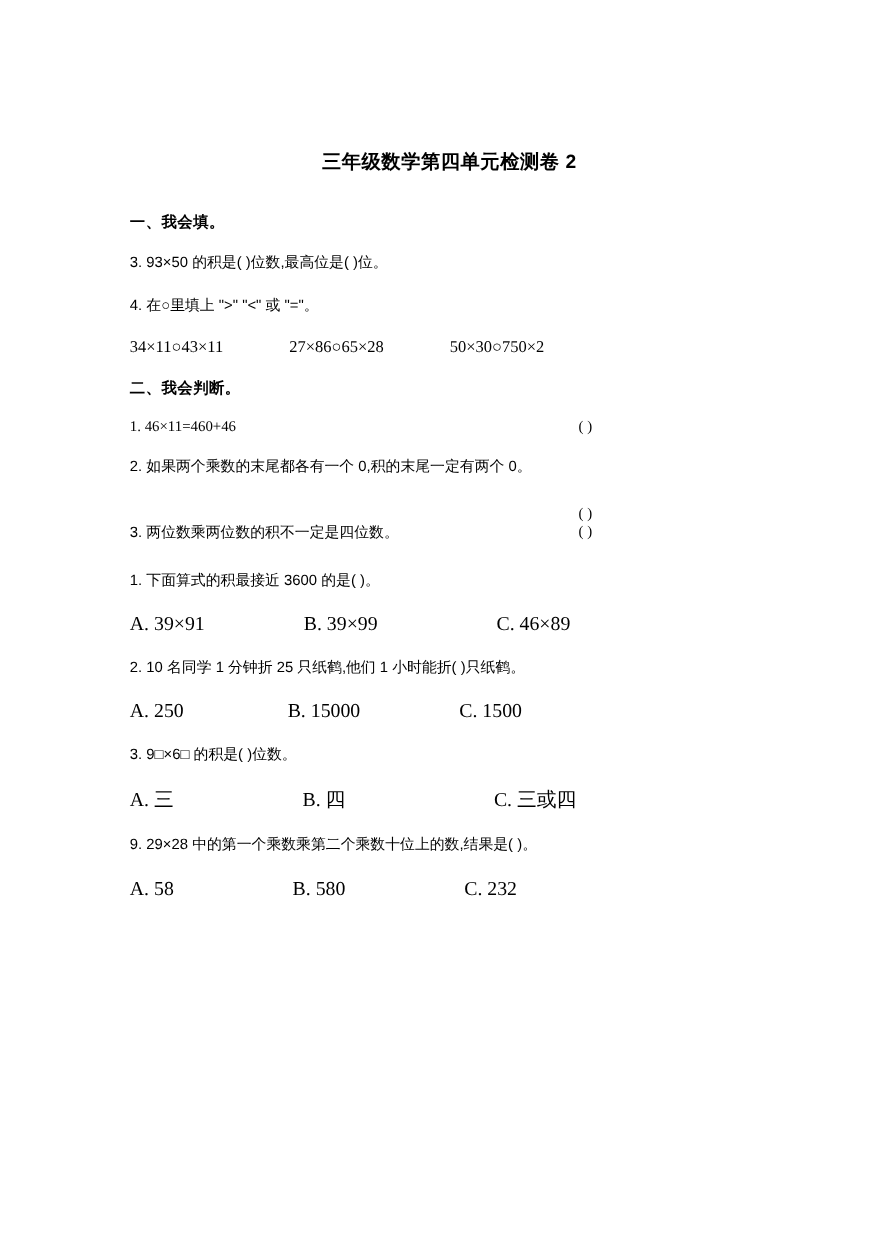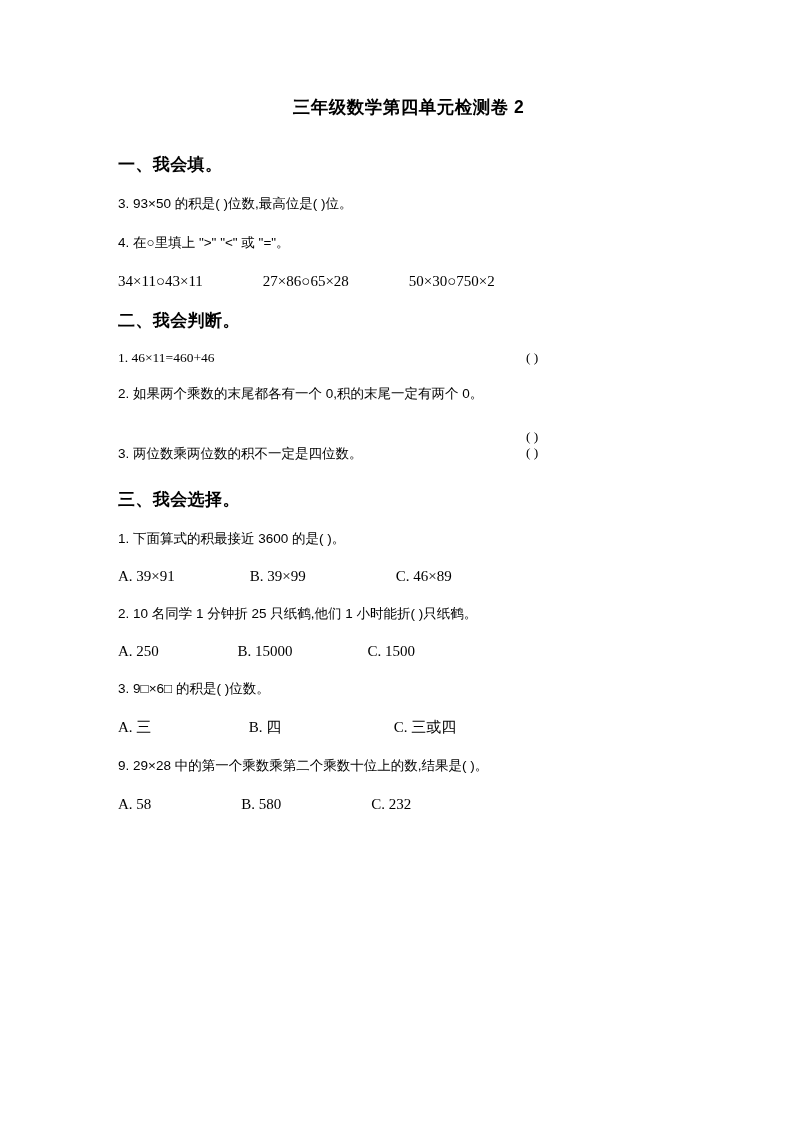--- a/index.html
+++ b/index.html
@@ -14,32 +14,33 @@
     color: #000000;
     position: relative;
     overflow: hidden;
   }
   .page {
     width: 793px;
     height: 806px;
     box-sizing: border-box;
     padding: 95px 118px 0 118px;
     position: relative;
+    margin-top: 40px;
   }
   .doc-title {
     text-align: center;
     font-size: 17.5px;
     font-weight: bold;
     font-family: "Liberation Sans", "DejaVu Sans", sans-serif;
     letter-spacing: 0.5px;
     margin: 0 0 34px 0;
     padding-left: 24px;
   }
   .section-head {
-    font-size: 17px;
+    font-size: 14px;
     font-weight: bold;
     font-family: "Liberation Sans", "DejaVu Sans", sans-serif;
     margin: 0 0 18px 0;
     letter-spacing: 0.4px;
   }
   .q {
     font-size: 13.5px;
     line-height: 1.5;
     margin: 0 0 19px 0;
     font-family: "Liberation Serif", "DejaVu Serif", serif;
@@ -47,21 +48,21 @@
   .q-cn {
     font-family: "Liberation Sans", "DejaVu Sans", sans-serif;
     font-size: 13.5px;
   }
   .row-expr {
     font-size: 15px;
     margin: 0 0 19px 0;
     white-space: pre;
   }
   .opts {
-    font-size: 15px;
+    font-size: 18px;
     margin: 0 0 19px 0;
     white-space: pre;
   }
   .judge-line {
     position: relative;
     font-size: 13.5px;
     margin: 0 0 19px 0;
   }
   .judge-mark {
     position: absolute;
@@ -96,21 +97,20 @@
     <span class="judge-mark" style="left:408px; top:44px;">(        )</span>
   </div>
 
   <div class="judge-line">
     <span class="q-cn">3. 两位数乘两位数的积不一定是四位数。</span>
     <span class="judge-mark" style="left:408px; top:0;">(        )</span>
   </div>
 
   <div class="sec-gap"></div>
 
-  <div class="section-head">三、我会选择。</div>
 
   <div class="q q-cn">1. 下面算式的积最接近 3600 的是(        )。</div>
   <div class="opts">A. 39×91                    B. 39×99                        C. 46×89</div>
 
   <div class="q q-cn">2. 10 名同学 1 分钟折 25 只纸鹤,他们 1 小时能折(        )只纸鹤。</div>
   <div class="opts">A. 250                     B. 15000                    C. 1500</div>
 
   <div class="q q-cn">3. 9□×6□ 的积是(        )位数。</div>
   <div class="opts">A. 三                          B. 四                              C. 三或四</div>
 

